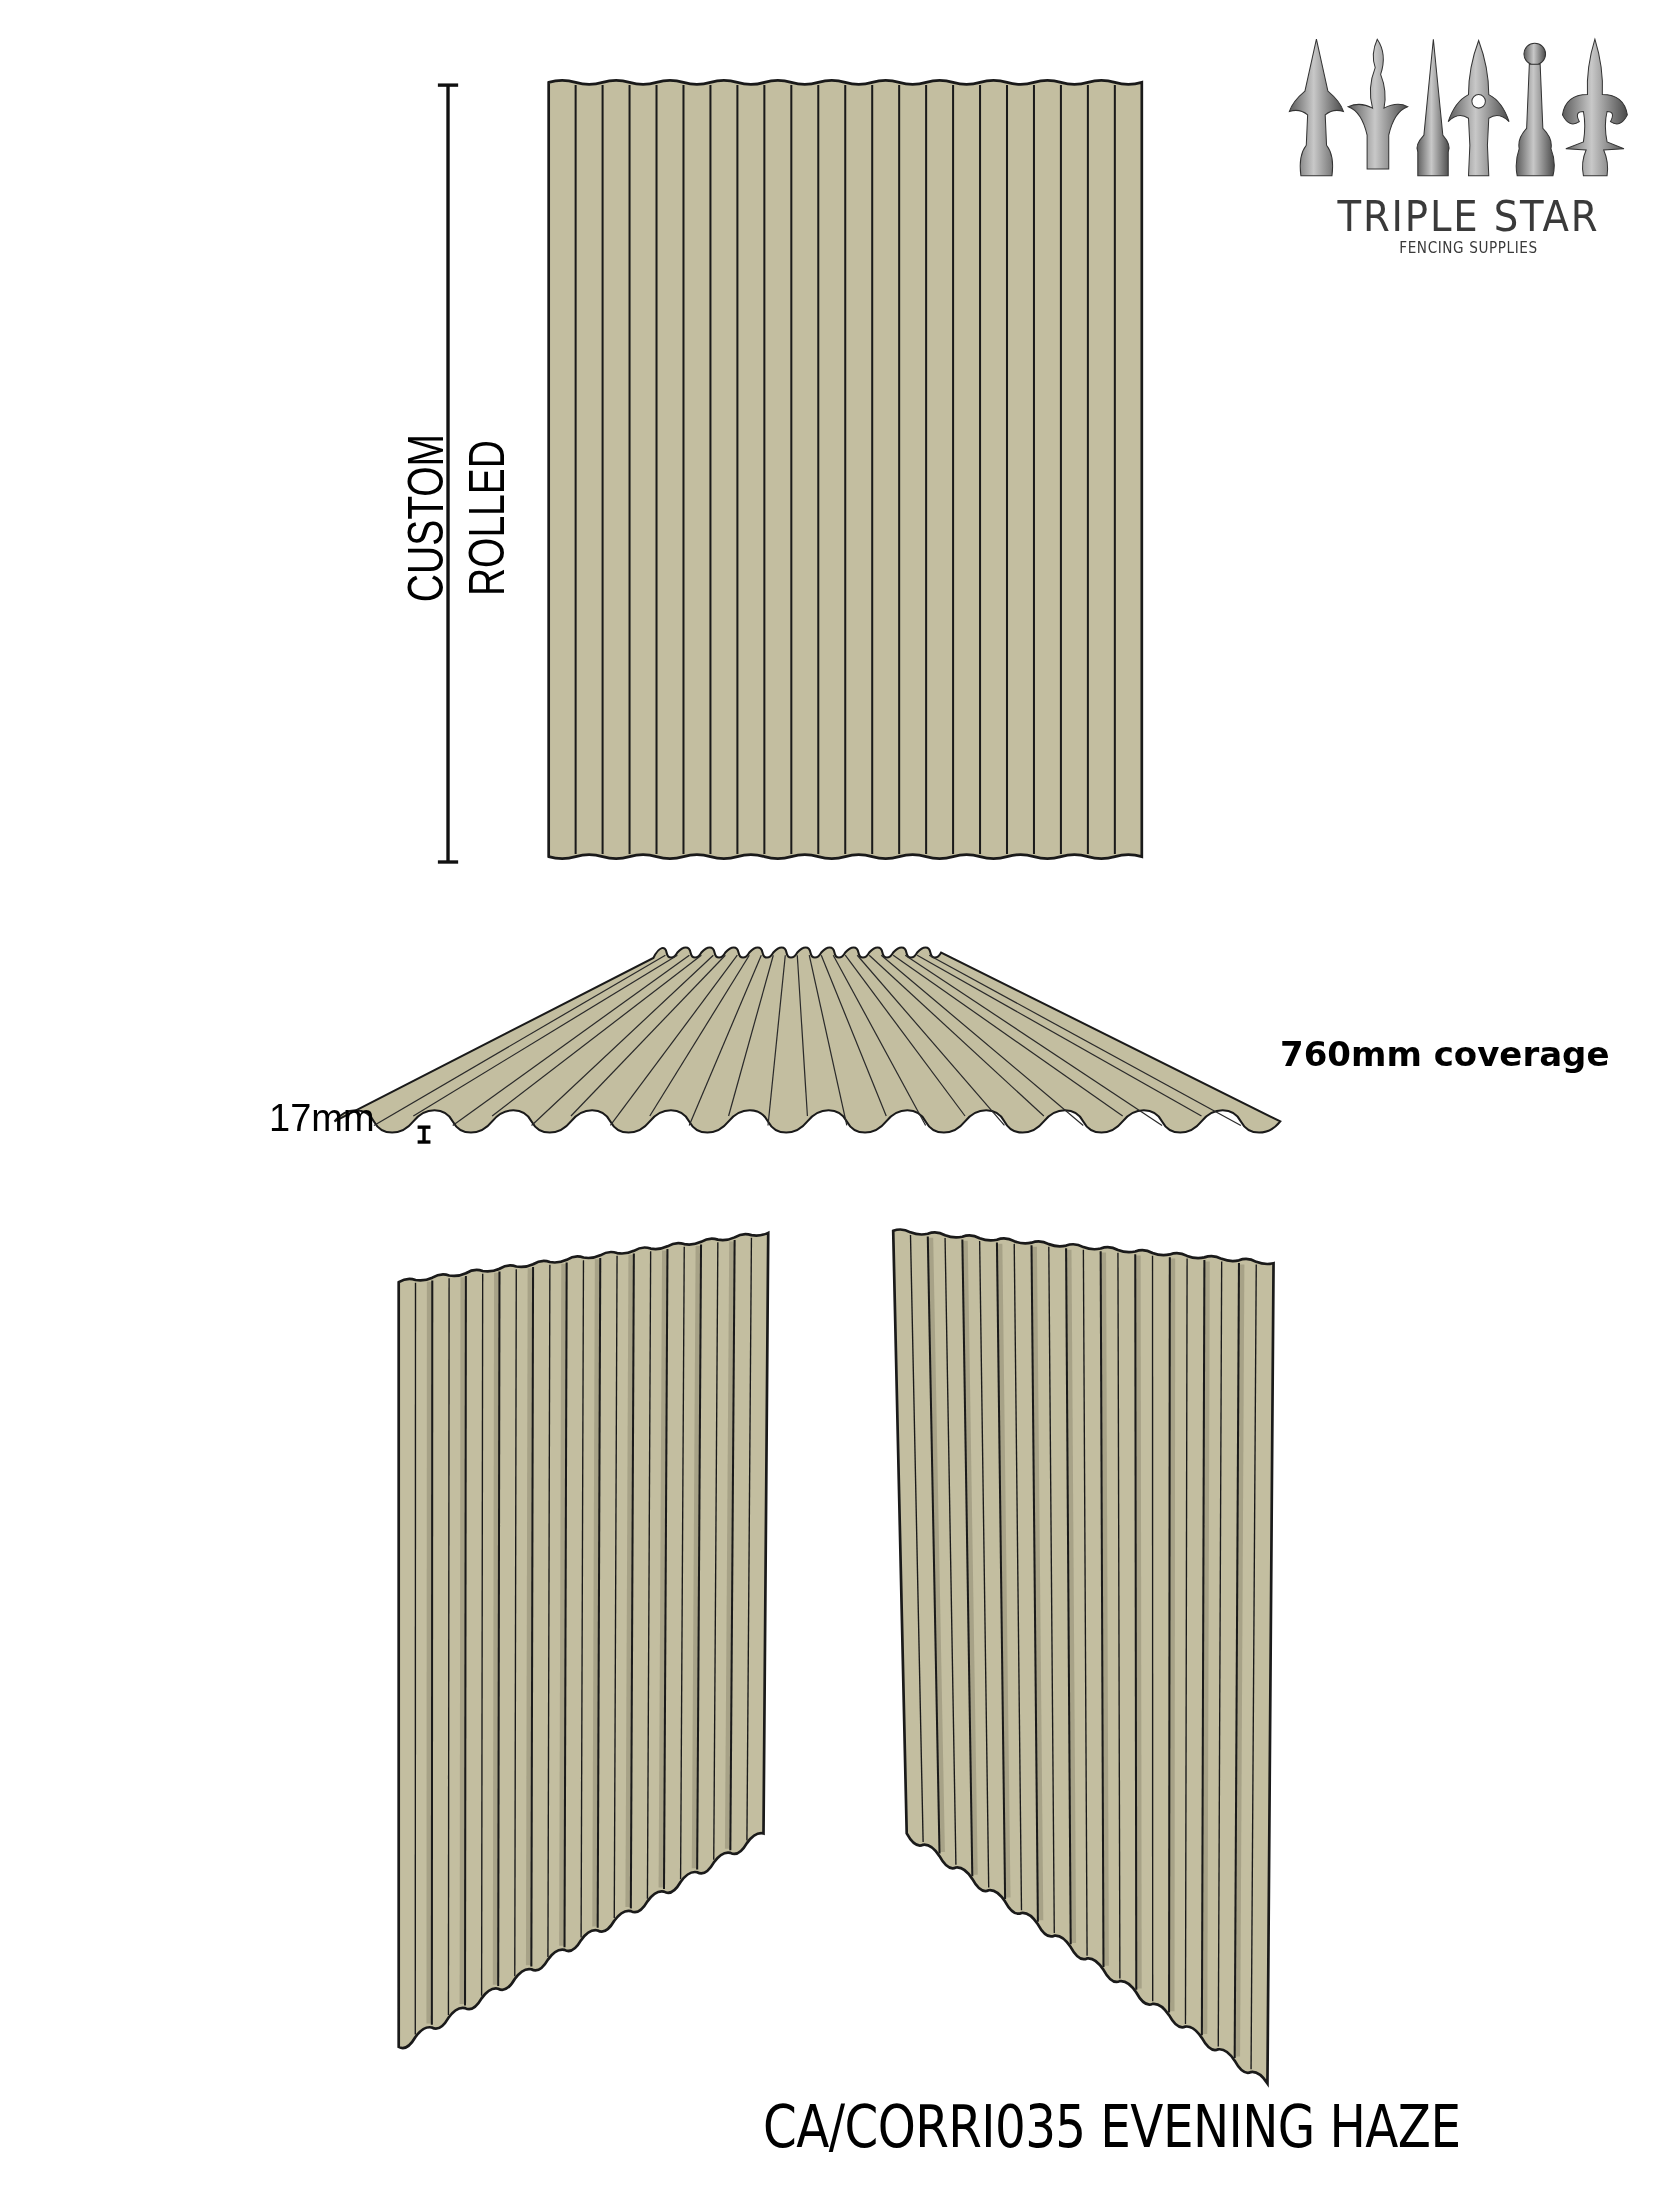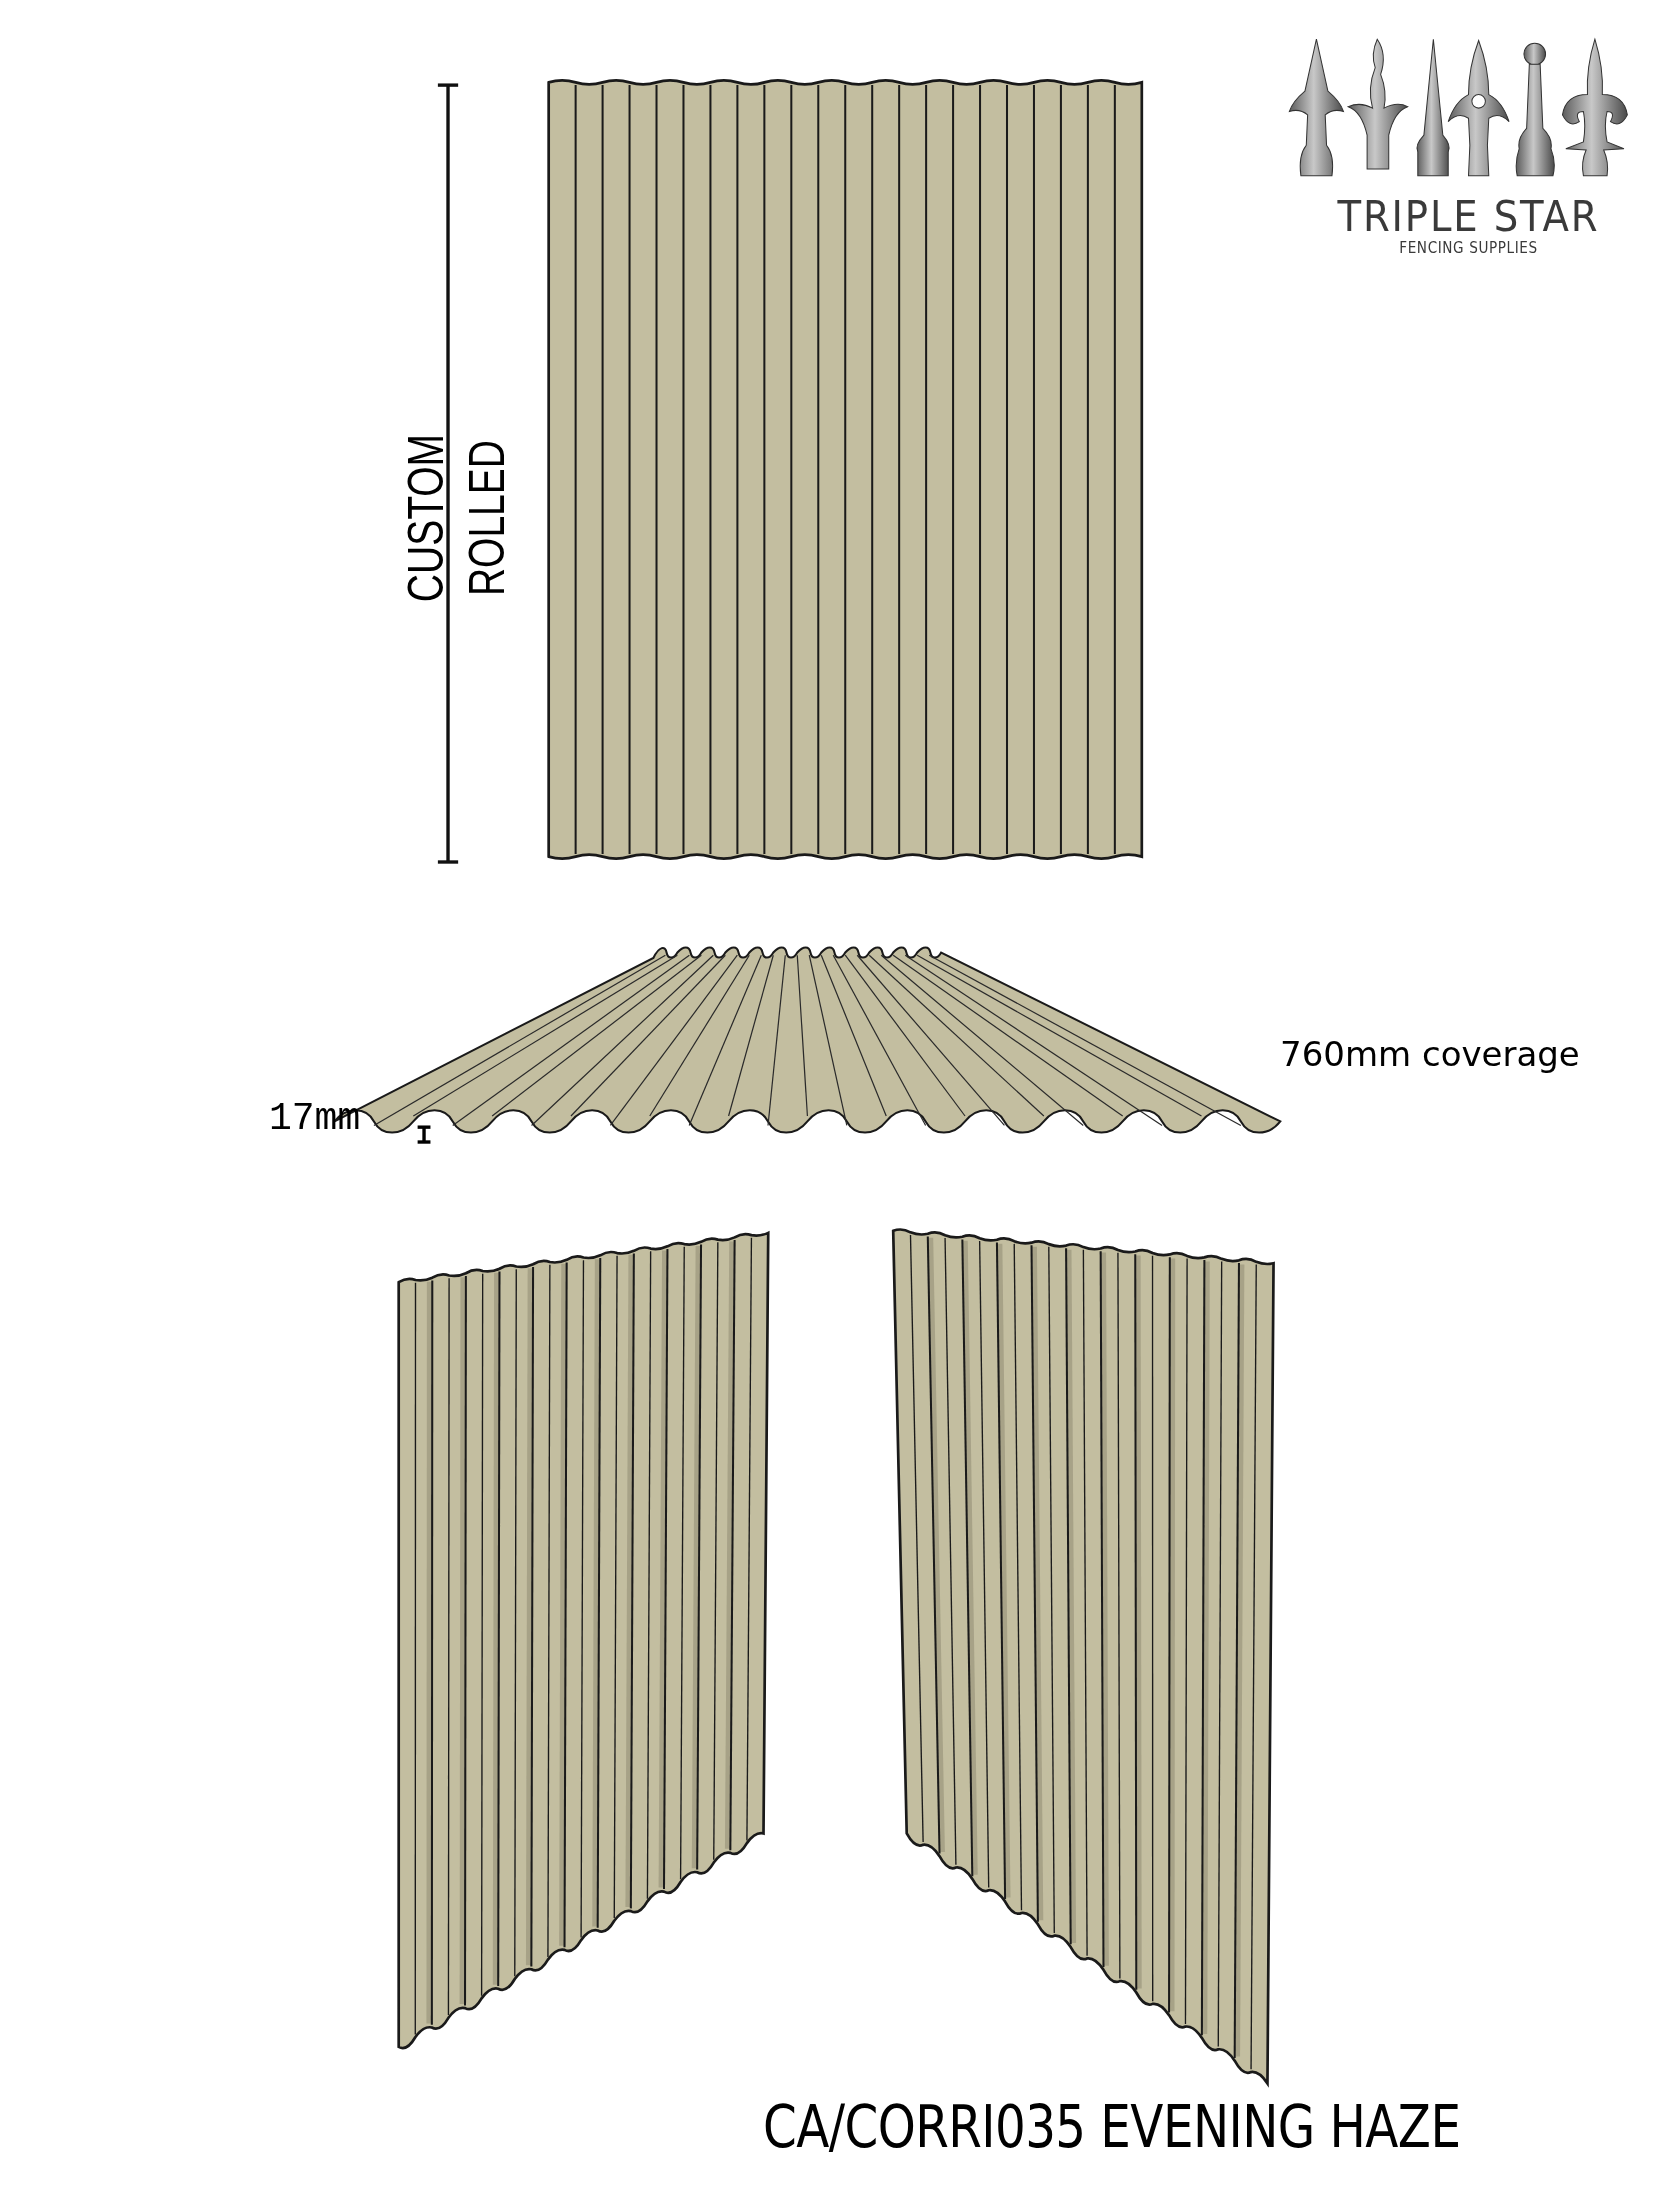--- a/index.html
+++ b/index.html
@@ -12,23 +12,23 @@
                   font-family: "DejaVu Sans", sans-serif; font-size: 42px; letter-spacing: 2px;
                   color: #3a3a3a; font-weight: normal; line-height: 42px; transform: scaleX(0.92); }
     .logo-sub { position: absolute; left: 0; width: 365px; top: 213px; text-align: center;
                 font-family: "DejaVu Sans", sans-serif; font-size: 16px; letter-spacing: 0.7px;
                 color: #3a3a3a; line-height: 16px; transform: scaleX(0.85); }
     .length-label { left: 291px; top: 473px; width: 405px; height: 61px; text-align: center;
                     font-size: 50px; line-height: 61px; transform-origin: 0 0;
                     transform: translate(0, 0) rotate(-90deg) translate(-203px, 105px) scaleX(0.78);
                     font-family: "Liberation Sans Narrow", "Liberation Sans", sans-serif; }
     .coverage-label { left: 1280px; top: 1034px; font-size: 34px; line-height: 41px;
-                      font-family: "DejaVu Sans", sans-serif; }
+                      font-family: "DejaVu Sans", sans-serif; font-weight: bold; }
     .depth-label { left: 269px; top: 1096px; font-size: 38px; line-height: 45px;
-                   font-family: Liberation Mono, monospace; }
+                   font-family: Liberation Sans, sans-serif; }
     .product-title { left: 763px; top: 2093px; font-size: 59px; line-height: 68px;
                      font-family: "DejaVu Sans", sans-serif; letter-spacing: -0.7px;
                      transform-origin: 0 0; transform: scaleX(0.82); white-space: nowrap; }
   </style>
 </head>
 <body>
 
 <div class="abs logo">
   <svg width="365" height="169" viewBox="0 0 540 250">
     <defs>

